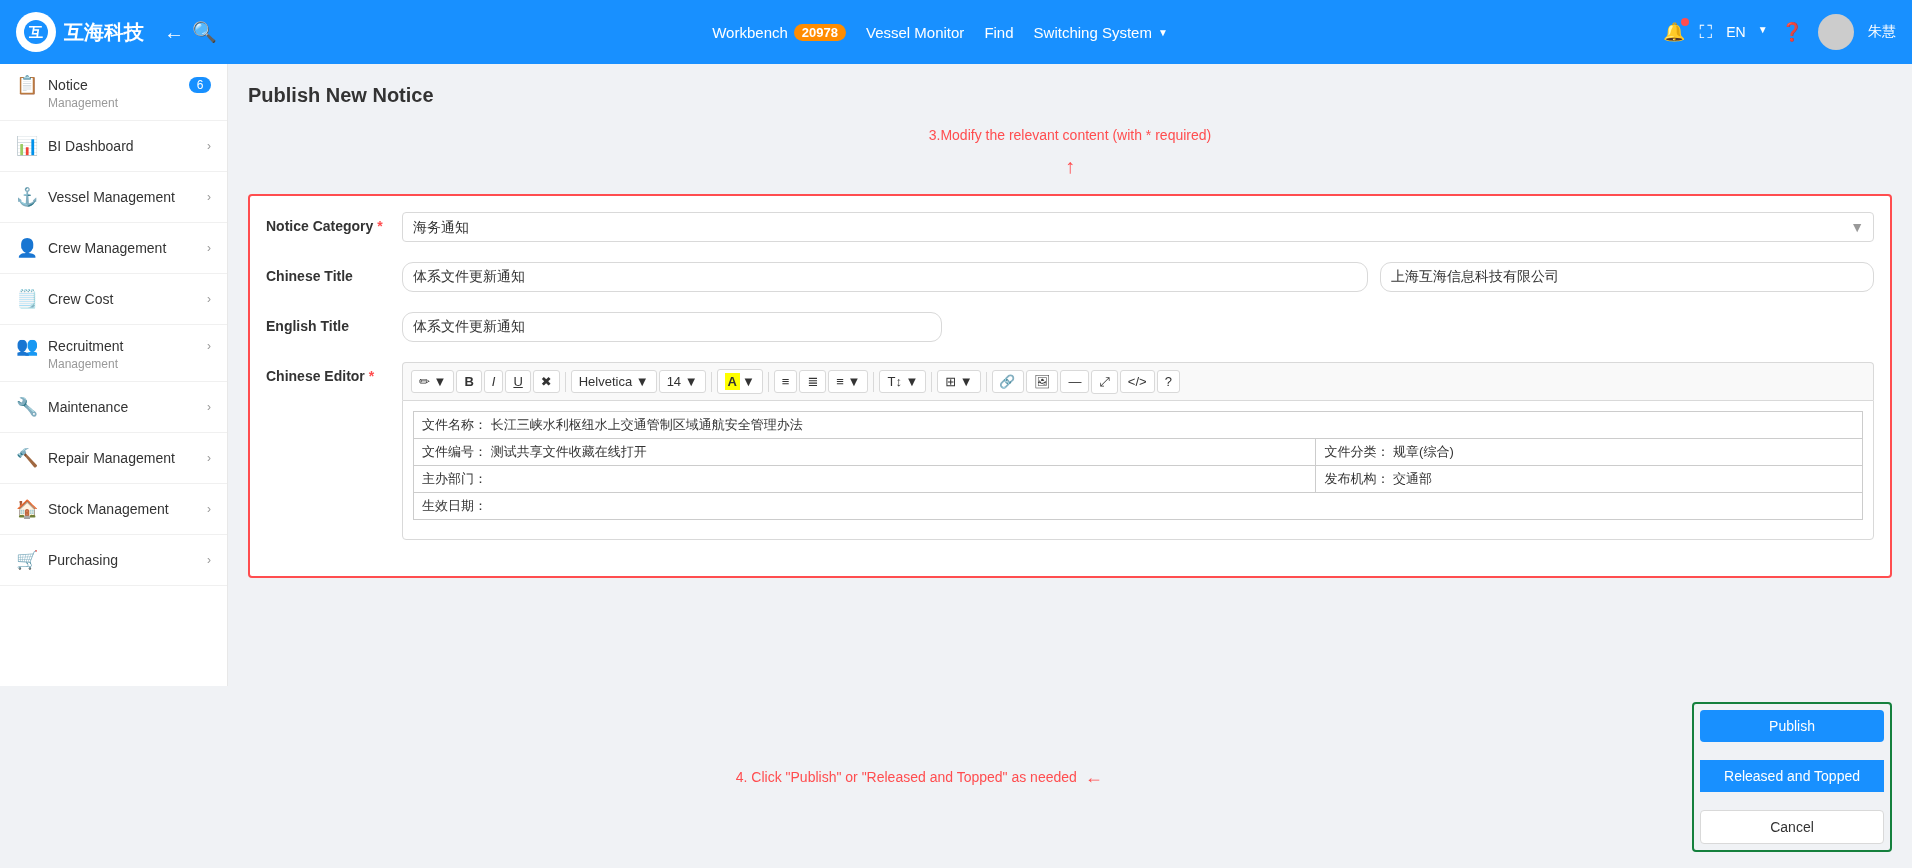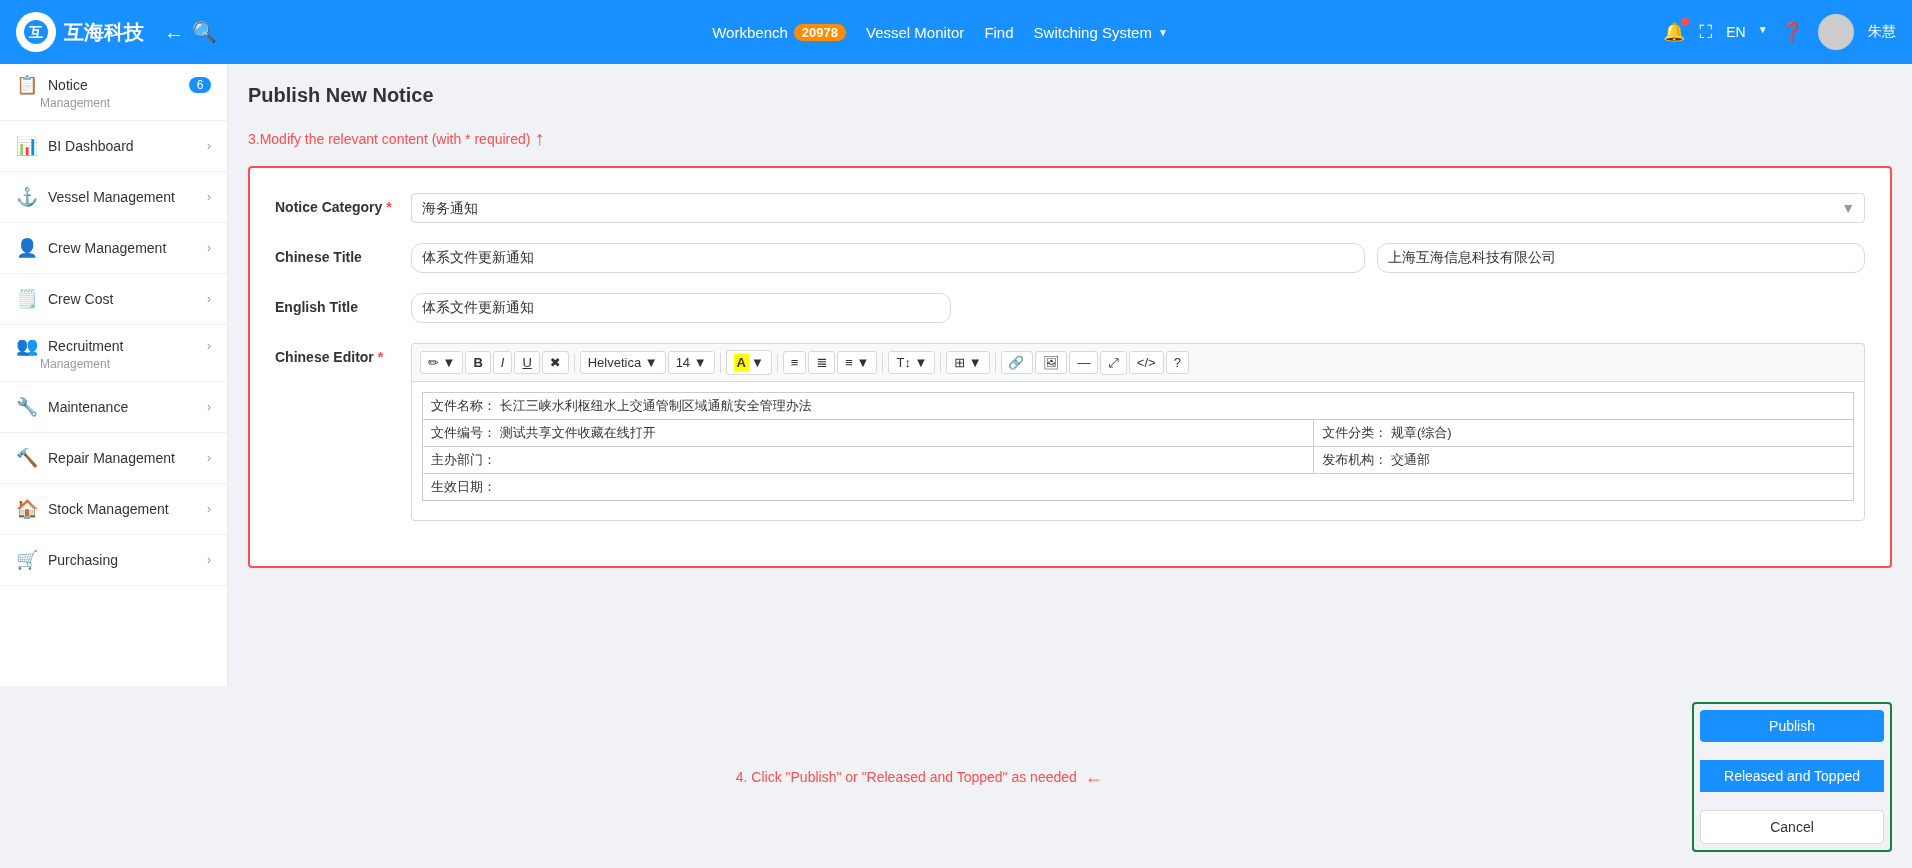--- a/index.html
+++ b/index.html
@@ -148,21 +148,21 @@
       border-bottom: 1px solid #f0f0f0;
     }
     .sidebar-item-multi-row {
       display: flex;
       align-items: center;
       gap: 10px;
     }
     .sidebar-item-sub {
       font-size: 12px;
       color: #999;
-      margin-left: 24px;
+      margin-left: 32px;
     }
 
     
     .content {
       flex: 1;
       overflow-y: auto;
       padding: 20px;
       background: #f0f2f5;
       display: flex;
       flex-direction: column;
@@ -174,34 +174,35 @@
       font-weight: 600;
       color: #333;
       margin-bottom: 4px;
     }
 
     .hint-area {
       text-align: center;
       color: #ff4d4f;
       font-size: 14px;
       display: flex;
-      flex-direction: row;
-      align-items: center;
-      gap: 4px;
+      flex-direction: column;
+      align-items: center;
+      gap: 12px;
+      justify-content: flex-end;
     }
     .hint-arrow {
       color: #ff4d4f;
       font-size: 20px;
     }
 
     .form-container {
       background: white;
       border: 2px solid #ff4d4f;
       border-radius: 4px;
-      padding: 25px;
+      padding: 16px;
     }
 
     .form-row {
       display: flex;
       align-items: flex-start;
       margin-bottom: 20px;
       gap: 16px;
     }
     .form-label {
       font-size: 14px;

